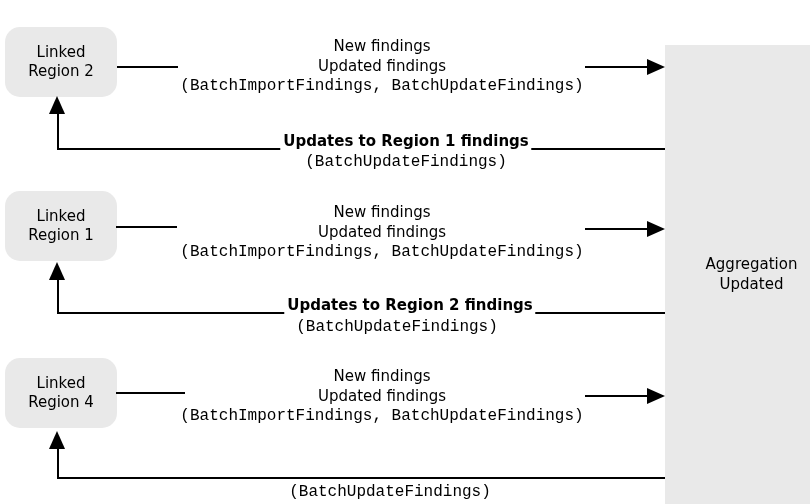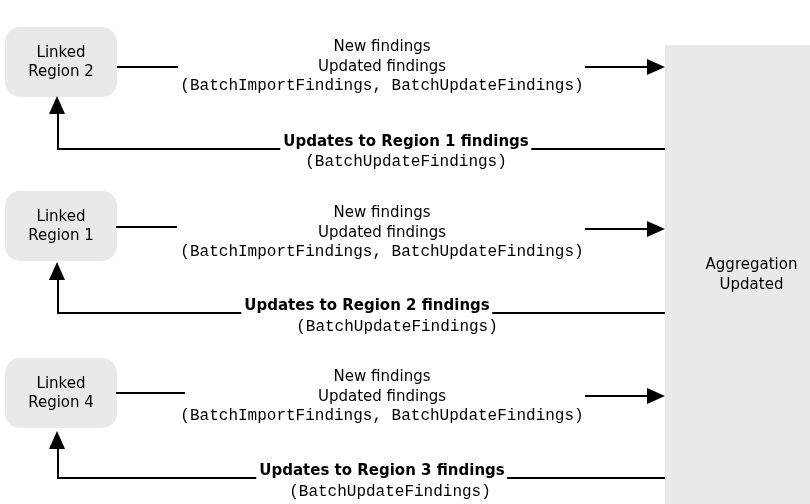--- a/index.html
+++ b/index.html
@@ -89,36 +89,35 @@
   </div>
   <div class="hline" style="left:116px;top:226px;width:61px"></div>
   <div class="fwd" style="top:202px">
     <div>New findings</div>
     <div>Updated findings</div>
     <div class="code">(BatchImportFindings, BatchUpdateFindings)</div>
   </div>
   <div class="hline" style="left:585px;top:228px;width:62px"></div>
   <div class="arr-r" style="left:647px;top:221px"></div>
   <div class="hline" style="left:57px;top:312px;width:608px"></div>
-  <div class="ret" style="left:367px;top:296px">Updates to Region 2 findings</div>
+  <div class="ret" style="left:410px;top:296px">Updates to Region 2 findings</div>
   <div class="retcode code" style="left:397px;top:317px">(BatchUpdateFindings)</div>
   <div class="vline" style="left:57px;top:278px;height:36px"></div>
   <div class="arr-u" style="left:49px;top:262px"></div>
 
   <div class="box" style="top:358px">
     <div>Linked</div>
     <div>Region 4</div>
   </div>
   <div class="hline" style="left:116px;top:392px;width:69px"></div>
   <div class="fwd" style="top:366px">
     <div>New findings</div>
     <div>Updated findings</div>
     <div class="code">(BatchImportFindings, BatchUpdateFindings)</div>
   </div>
   <div class="hline" style="left:585px;top:395px;width:62px"></div>
   <div class="arr-r" style="left:647px;top:388px"></div>
   <div class="hline" style="left:57px;top:477px;width:608px"></div>
-  <div class="ret" style="left:382px;top:461px">Updates to Region 3 findings</div>
   <div class="retcode code" style="left:390px;top:482px">(BatchUpdateFindings)</div>
   <div class="vline" style="left:57px;top:447px;height:32px"></div>
   <div class="arr-u" style="left:49px;top:431px"></div>
 
 </div>
 
 </body></html>

